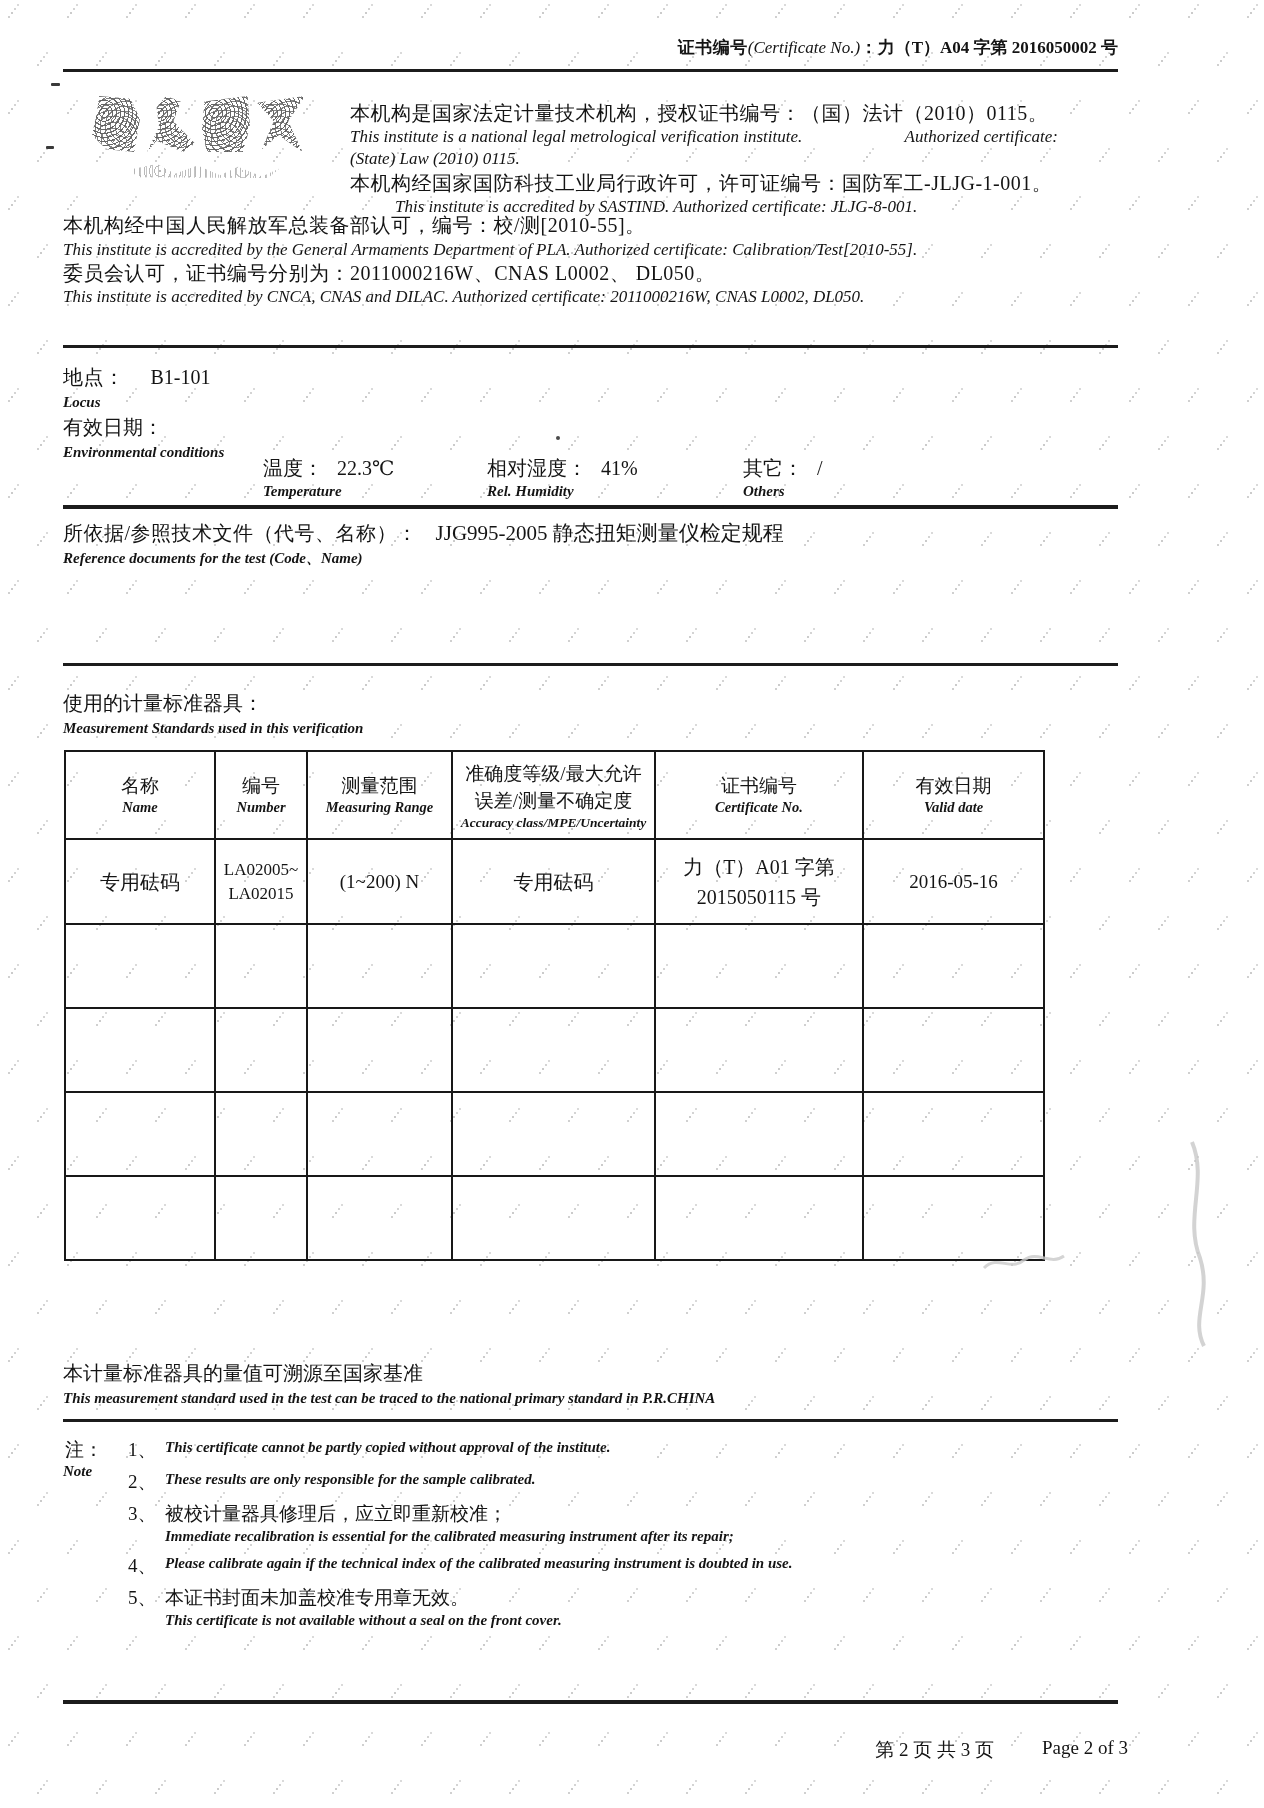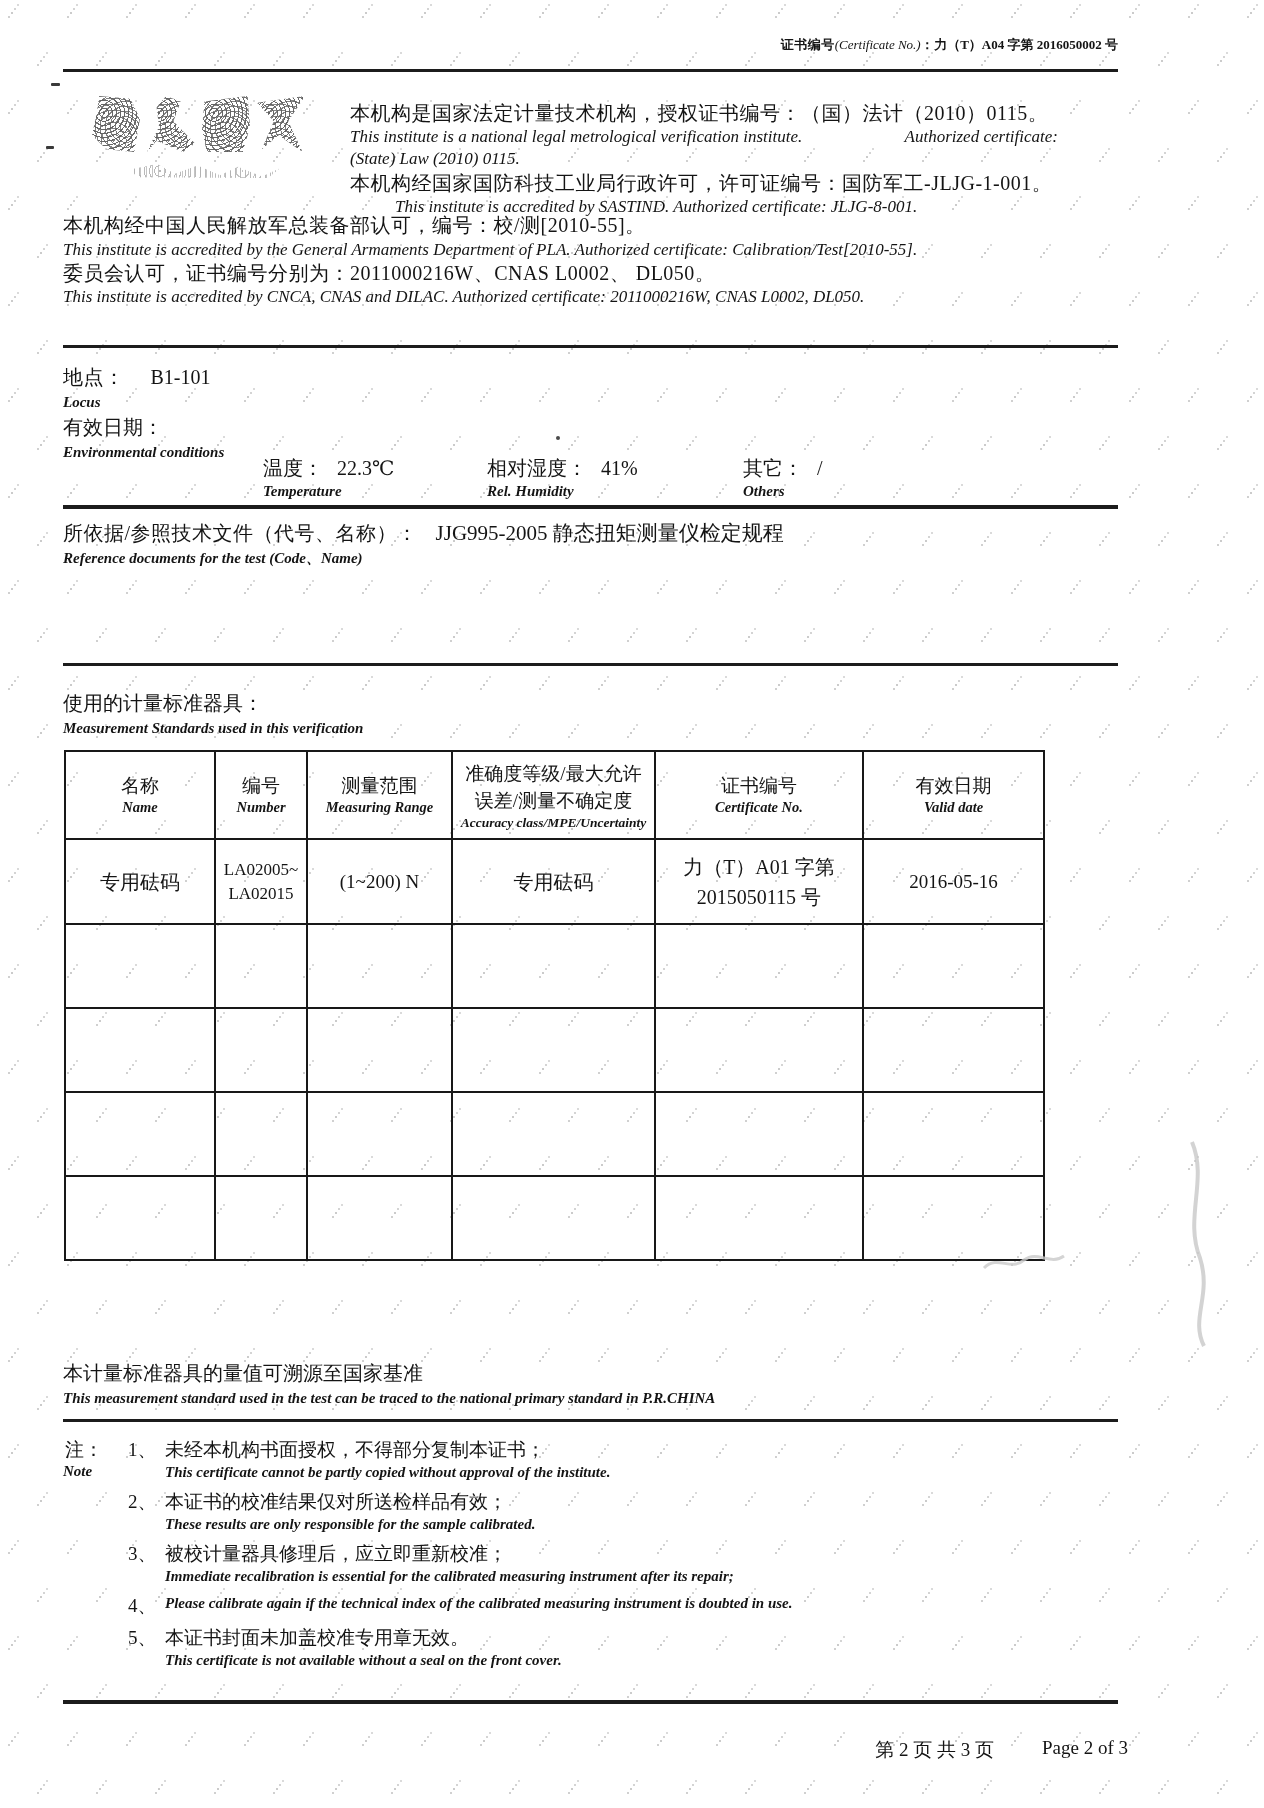--- a/index.html
+++ b/index.html
@@ -8,21 +8,21 @@
   .layer{position:absolute;inset:0;}
   #wm-layer{z-index:0;}
   #content{z-index:1;}
   .wm{position:absolute;width:2px;height:2px;background:#d0d0d0;
       box-shadow:3px -4px 0 #cbcbcb,6px -8px 0 #d4d4d4,9px -12px 0 #dadada;}
   .abs{position:absolute;}
   .rule{position:absolute;left:63px;width:1055px;background:#1c1c1c;}
   .zh{letter-spacing:.5px;}
   .en{font-style:italic;}
   
-  #header-line{top:36px;right:146px;font-size:13px;white-space:nowrap;}
+  #header-line{top:36px;right:146px;font-size:17px;white-space:nowrap;}
   #header-line .zh{font-weight:bold;}
   #header-line .val{font-weight:bold;}
   
   #seal{top:96px;left:92px;width:250px;height:112px;opacity:.8;}
   .seal-glyph{display:inline-block;width:48px;height:56px;margin-right:7px;vertical-align:top;
     background:
       repeating-radial-gradient(circle at 25% 30%,rgba(55,55,55,.95) 0 1px,transparent 1px 4px),
       repeating-radial-gradient(circle at 70% 55%,rgba(70,70,70,.85) 0 1px,transparent 1px 5px),
       repeating-radial-gradient(circle at 45% 80%,rgba(60,60,60,.8) 0 1px,transparent 1px 6px);
     filter:blur(.4px);}
@@ -1076,26 +1076,24 @@
     <div class="fld-en">This measurement standard used in the test can be traced to the national primary standard in P.R.CHINA</div>
   </div>
   <div class="rule" id="rule-5"></div>
 
   <div class="abs" id="notes">
     <span id="note-label-zh">注：</span>
     <span id="note-label-en">Note</span>
     <div class="note-items">
       <div class="note-item">
         <span class="note-num">1、</span>
-        <span class="note-zh">未经本机构书面授权，不得部分复制本证书；</span>
         <span class="note-en">This certificate cannot be partly copied without approval of the institute.</span>
       </div>
       <div class="note-item">
         <span class="note-num">2、</span>
-        <span class="note-zh">本证书的校准结果仅对所送检样品有效；</span>
         <span class="note-en">These results are only responsible for the sample calibrated.</span>
       </div>
       <div class="note-item">
         <span class="note-num">3、</span>
         <span class="note-zh">被校计量器具修理后，应立即重新校准；</span>
         <span class="note-en">Immediate recalibration is essential for the calibrated measuring instrument after its repair;</span>
       </div>
       <div class="note-item">
         <span class="note-num">4、</span>
         <span class="note-en">Please calibrate again if the technical index of the calibrated measuring instrument is doubted in use.</span>

